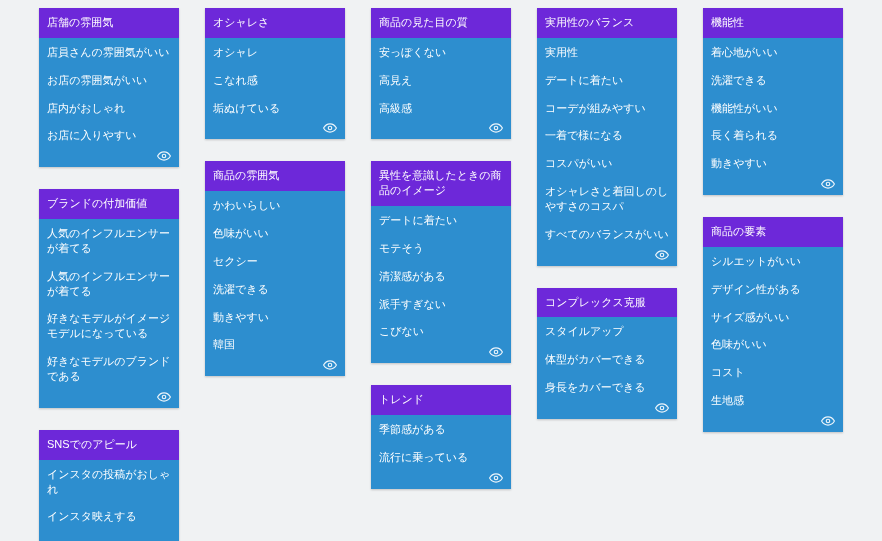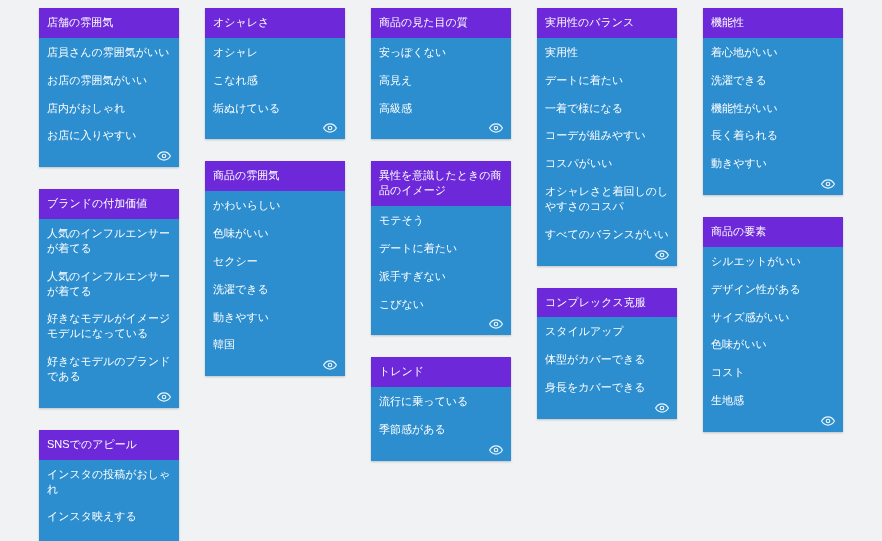--- a/index.html
+++ b/index.html
@@ -151,54 +151,55 @@
             <svg viewBox="0 0 24 24" fill="none" stroke="#ffffff" stroke-width="2" stroke-linecap="round" stroke-linejoin="round">
               <path d="M1 12s4-7 11-7 11 7 11 7-4 7-11 7S1 12 1 12z"></path>
               <circle cx="12" cy="12" r="3"></circle>
             </svg>
           </span>
         </div>
       </div>
       <div class="card">
         <div class="card-header">異性を意識したときの商品のイメージ</div>
         <div class="card-body">
+          <div class="card-item">デートに着たい</div>
           <div class="card-item">モテそう</div>
-          <div class="card-item">デートに着たい</div>
+          <div class="card-item">清潔感がある</div>
           <div class="card-item">派手すぎない</div>
           <div class="card-item">こびない</div>
           <span class="eye">
             <svg viewBox="0 0 24 24" fill="none" stroke="#ffffff" stroke-width="2" stroke-linecap="round" stroke-linejoin="round">
               <path d="M1 12s4-7 11-7 11 7 11 7-4 7-11 7S1 12 1 12z"></path>
               <circle cx="12" cy="12" r="3"></circle>
             </svg>
           </span>
         </div>
       </div>
       <div class="card">
         <div class="card-header">トレンド</div>
         <div class="card-body">
+          <div class="card-item">季節感がある</div>
           <div class="card-item">流行に乗っている</div>
-          <div class="card-item">季節感がある</div>
           <span class="eye">
             <svg viewBox="0 0 24 24" fill="none" stroke="#ffffff" stroke-width="2" stroke-linecap="round" stroke-linejoin="round">
               <path d="M1 12s4-7 11-7 11 7 11 7-4 7-11 7S1 12 1 12z"></path>
               <circle cx="12" cy="12" r="3"></circle>
             </svg>
           </span>
         </div>
       </div>
     </div>
     <div class="column">
       <div class="card">
         <div class="card-header">実用性のバランス</div>
         <div class="card-body">
           <div class="card-item">実用性</div>
           <div class="card-item">デートに着たい</div>
+          <div class="card-item">コーデが組みやすい</div>
           <div class="card-item">一着で様になる</div>
-          <div class="card-item">コーデが組みやすい</div>
           <div class="card-item">コスパがいい</div>
           <div class="card-item">オシャレさと着回しのしやすさのコスパ</div>
           <div class="card-item">すべてのバランスがいい</div>
           <span class="eye">
             <svg viewBox="0 0 24 24" fill="none" stroke="#ffffff" stroke-width="2" stroke-linecap="round" stroke-linejoin="round">
               <path d="M1 12s4-7 11-7 11 7 11 7-4 7-11 7S1 12 1 12z"></path>
               <circle cx="12" cy="12" r="3"></circle>
             </svg>
           </span>
         </div>

